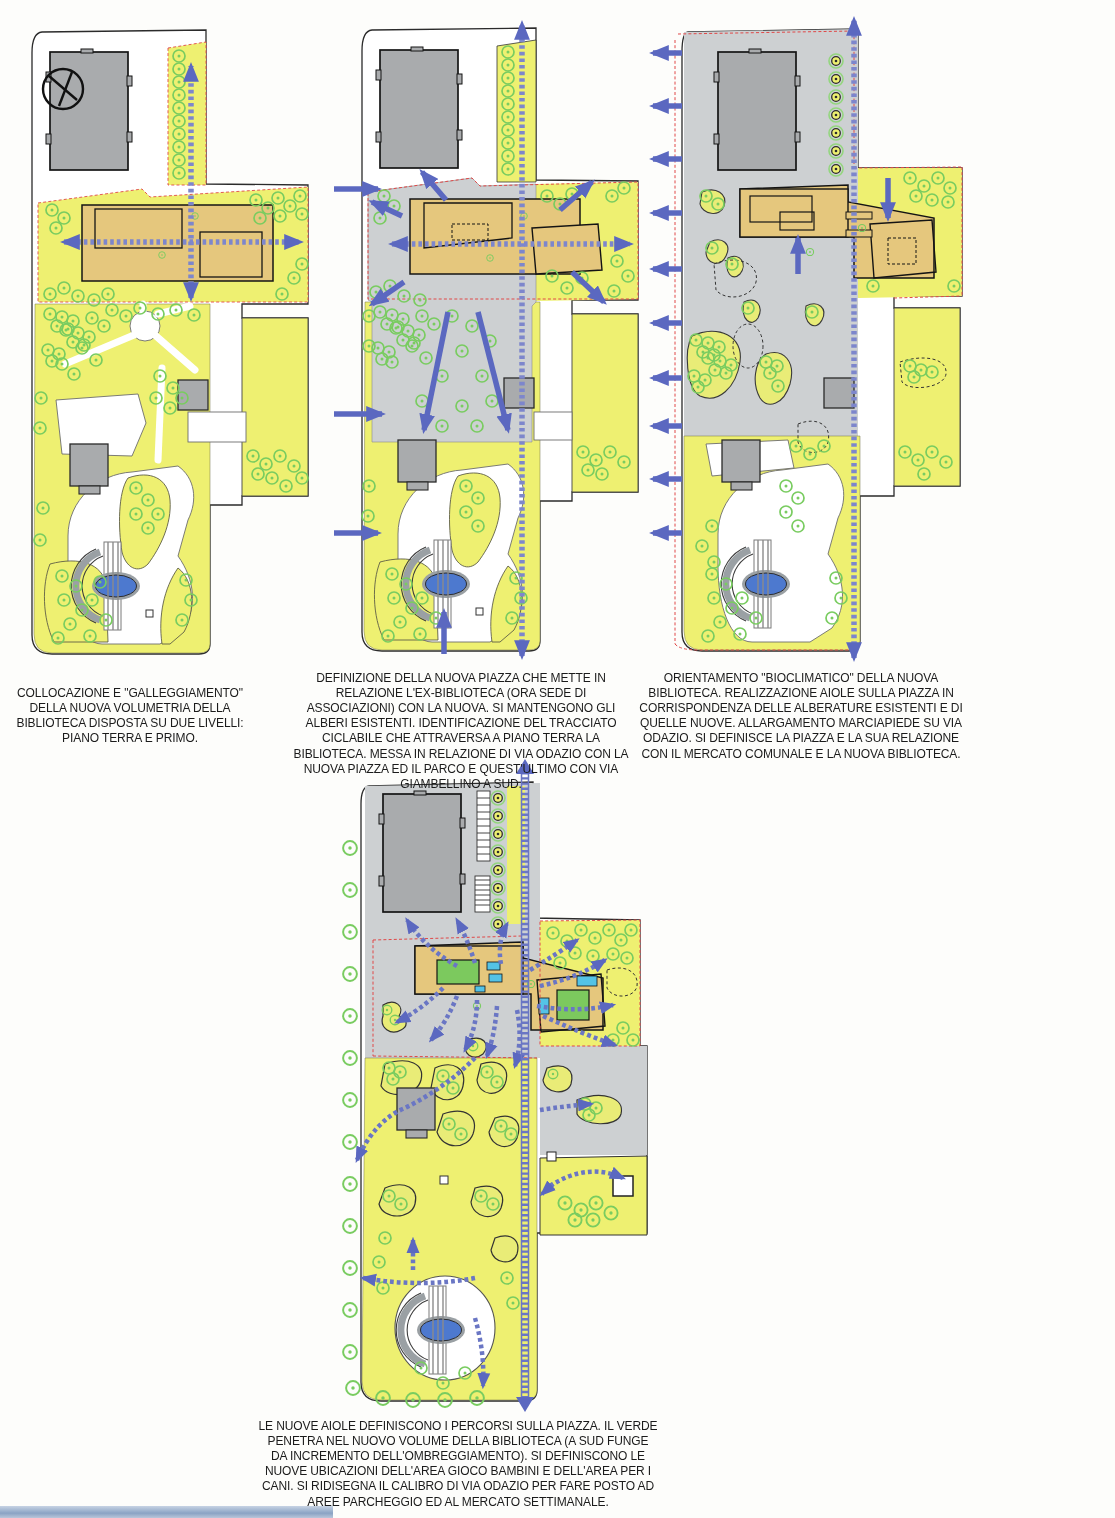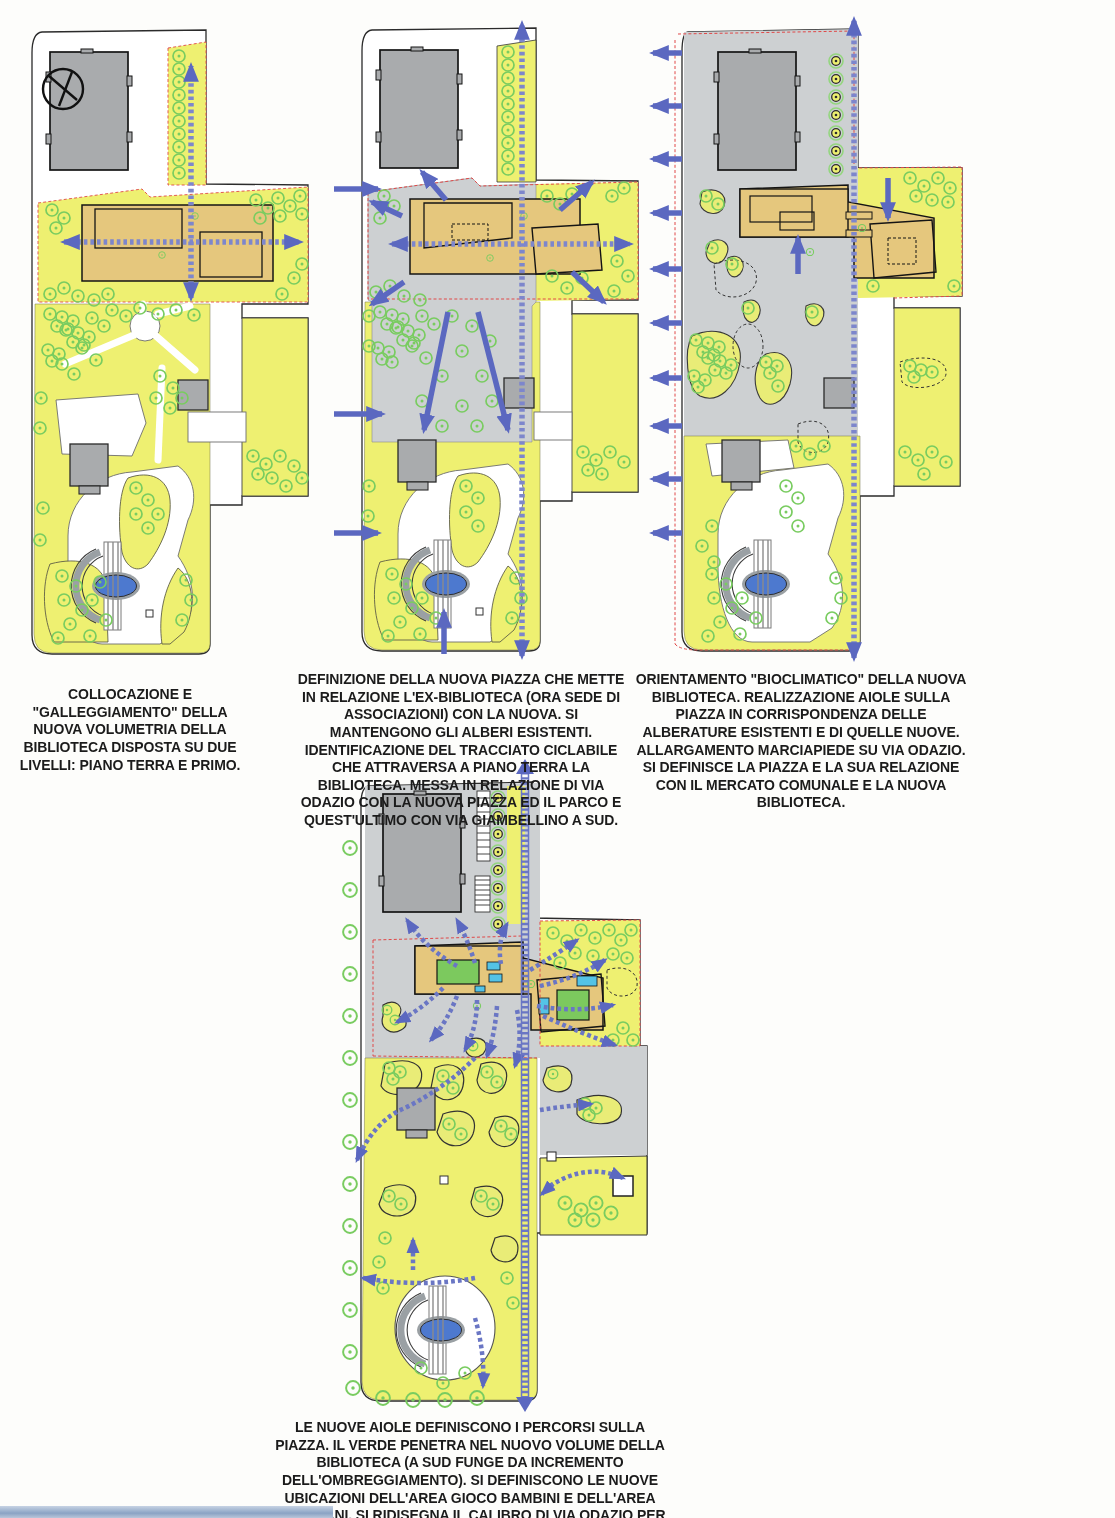--- a/index.html
+++ b/index.html
@@ -1,19 +1,19 @@
 <!DOCTYPE html>
 <html><head>
 <meta charset="utf-8">
 <style>
   html,body{margin:0;padding:0;}
   body{width:1115px;height:1518px;background:#fdfdfb;position:relative;
        font-family:"Liberation Sans",sans-serif;overflow:hidden;}
   .panel{position:absolute;}
-  .cap{position:absolute;font-size:14px;font-weight:bold;line-height:1.26;
+  .cap{position:absolute;font-size:12px;font-weight:normal;line-height:1.26;
        text-align:center;color:#1b1b1b;letter-spacing:-0.1px;}
   .yel{fill:#eef071;}
   .gry{fill:#cdd0d2;}
   .tan{fill:#e5c77d;}
   .dashA{stroke:#7d86cc;stroke-width:5.5;stroke-dasharray:3.6 3;fill:none;}
   .dA4{stroke:#6a76c4;stroke-width:4.5;stroke-dasharray:3.8 3;fill:none;}
   .sA{stroke:#5b68c0;stroke-width:5.5;fill:none;}
   .redD{stroke:#e04848;stroke-width:1;stroke-dasharray:3 2.2;fill:none;}
 </style>
 </head>
@@ -608,15 +608,15 @@
     <line x1="203.5" y1="12" x2="203.5" y2="642" stroke="#6a76c4" stroke-width="1.5"></line>
     <line x1="200" y1="14" x2="200" y2="640" stroke="#6a76c4" stroke-width="7.5" stroke-dasharray="2.4 2.8"></line>
     <polygon points="200,1 191,16 209,16" fill="#5b68c0"></polygon>
     <polygon points="200,654 191,639 209,639" fill="#5b68c0"></polygon>
   </g>
 </svg>
 
 <div class="cap" style="left:14px;top:686px;width:232px">COLLOCAZIONE E "GALLEGGIAMENTO" DELLA NUOVA VOLUMETRIA DELLA BIBLIOTECA DISPOSTA SU DUE LIVELLI: PIANO TERRA E PRIMO.</div>
 <div class="cap" style="left:292px;top:671px;width:338px">DEFINIZIONE DELLA NUOVA PIAZZA CHE METTE IN RELAZIONE L'EX-BIBLIOTECA (ORA SEDE DI ASSOCIAZIONI) CON LA NUOVA. SI MANTENGONO GLI ALBERI ESISTENTI. IDENTIFICAZIONE DEL TRACCIATO CICLABILE CHE ATTRAVERSA A PIANO TERRA LA BIBLIOTECA. MESSA IN RELAZIONE DI VIA ODAZIO CON LA NUOVA PIAZZA ED IL PARCO E QUEST'ULTIMO CON VIA GIAMBELLINO A SUD.</div>
 <div class="cap" style="left:634px;top:671px;width:334px">ORIENTAMENTO "BIOCLIMATICO" DELLA NUOVA BIBLIOTECA. REALIZZAZIONE AIOLE SULLA PIAZZA IN CORRISPONDENZA DELLE ALBERATURE ESISTENTI E DI QUELLE NUOVE. ALLARGAMENTO MARCIAPIEDE SU VIA ODAZIO. SI DEFINISCE LA PIAZZA E LA SUA RELAZIONE CON IL MERCATO COMUNALE E LA NUOVA BIBLIOTECA.</div>
-<div class="cap" style="left:270px;top:1419px;width:400px">LE NUOVE AIOLE DEFINISCONO I PERCORSI SULLA PIAZZA. IL VERDE PENETRA NEL NUOVO VOLUME DELLA BIBLIOTECA (A SUD FUNGE DA INCREMENTO DELL'OMBREGGIAMENTO). SI DEFINISCONO LE NUOVE UBICAZIONI DELL'AREA GIOCO BAMBINI E DELL'AREA PER I CANI. SI RIDISEGNA IL CALIBRO DI VIA ODAZIO PER FARE POSTO AD AREE PARCHEGGIO ED AL MERCATO SETTIMANALE.</div>
+<div class="cap" style="left:258px;top:1419px;width:400px">LE NUOVE AIOLE DEFINISCONO I PERCORSI SULLA PIAZZA. IL VERDE PENETRA NEL NUOVO VOLUME DELLA BIBLIOTECA (A SUD FUNGE DA INCREMENTO DELL'OMBREGGIAMENTO). SI DEFINISCONO LE NUOVE UBICAZIONI DELL'AREA GIOCO BAMBINI E DELL'AREA PER I CANI. SI RIDISEGNA IL CALIBRO DI VIA ODAZIO PER FARE POSTO AD AREE PARCHEGGIO ED AL MERCATO SETTIMANALE.</div>
 
 <div style="position:absolute;left:0;top:1506px;width:333px;height:12px;background:linear-gradient(180deg,#c7d3e4 0%,#8aa3c4 60%,#b9c6da 100%)"></div>
 
 </body></html>

